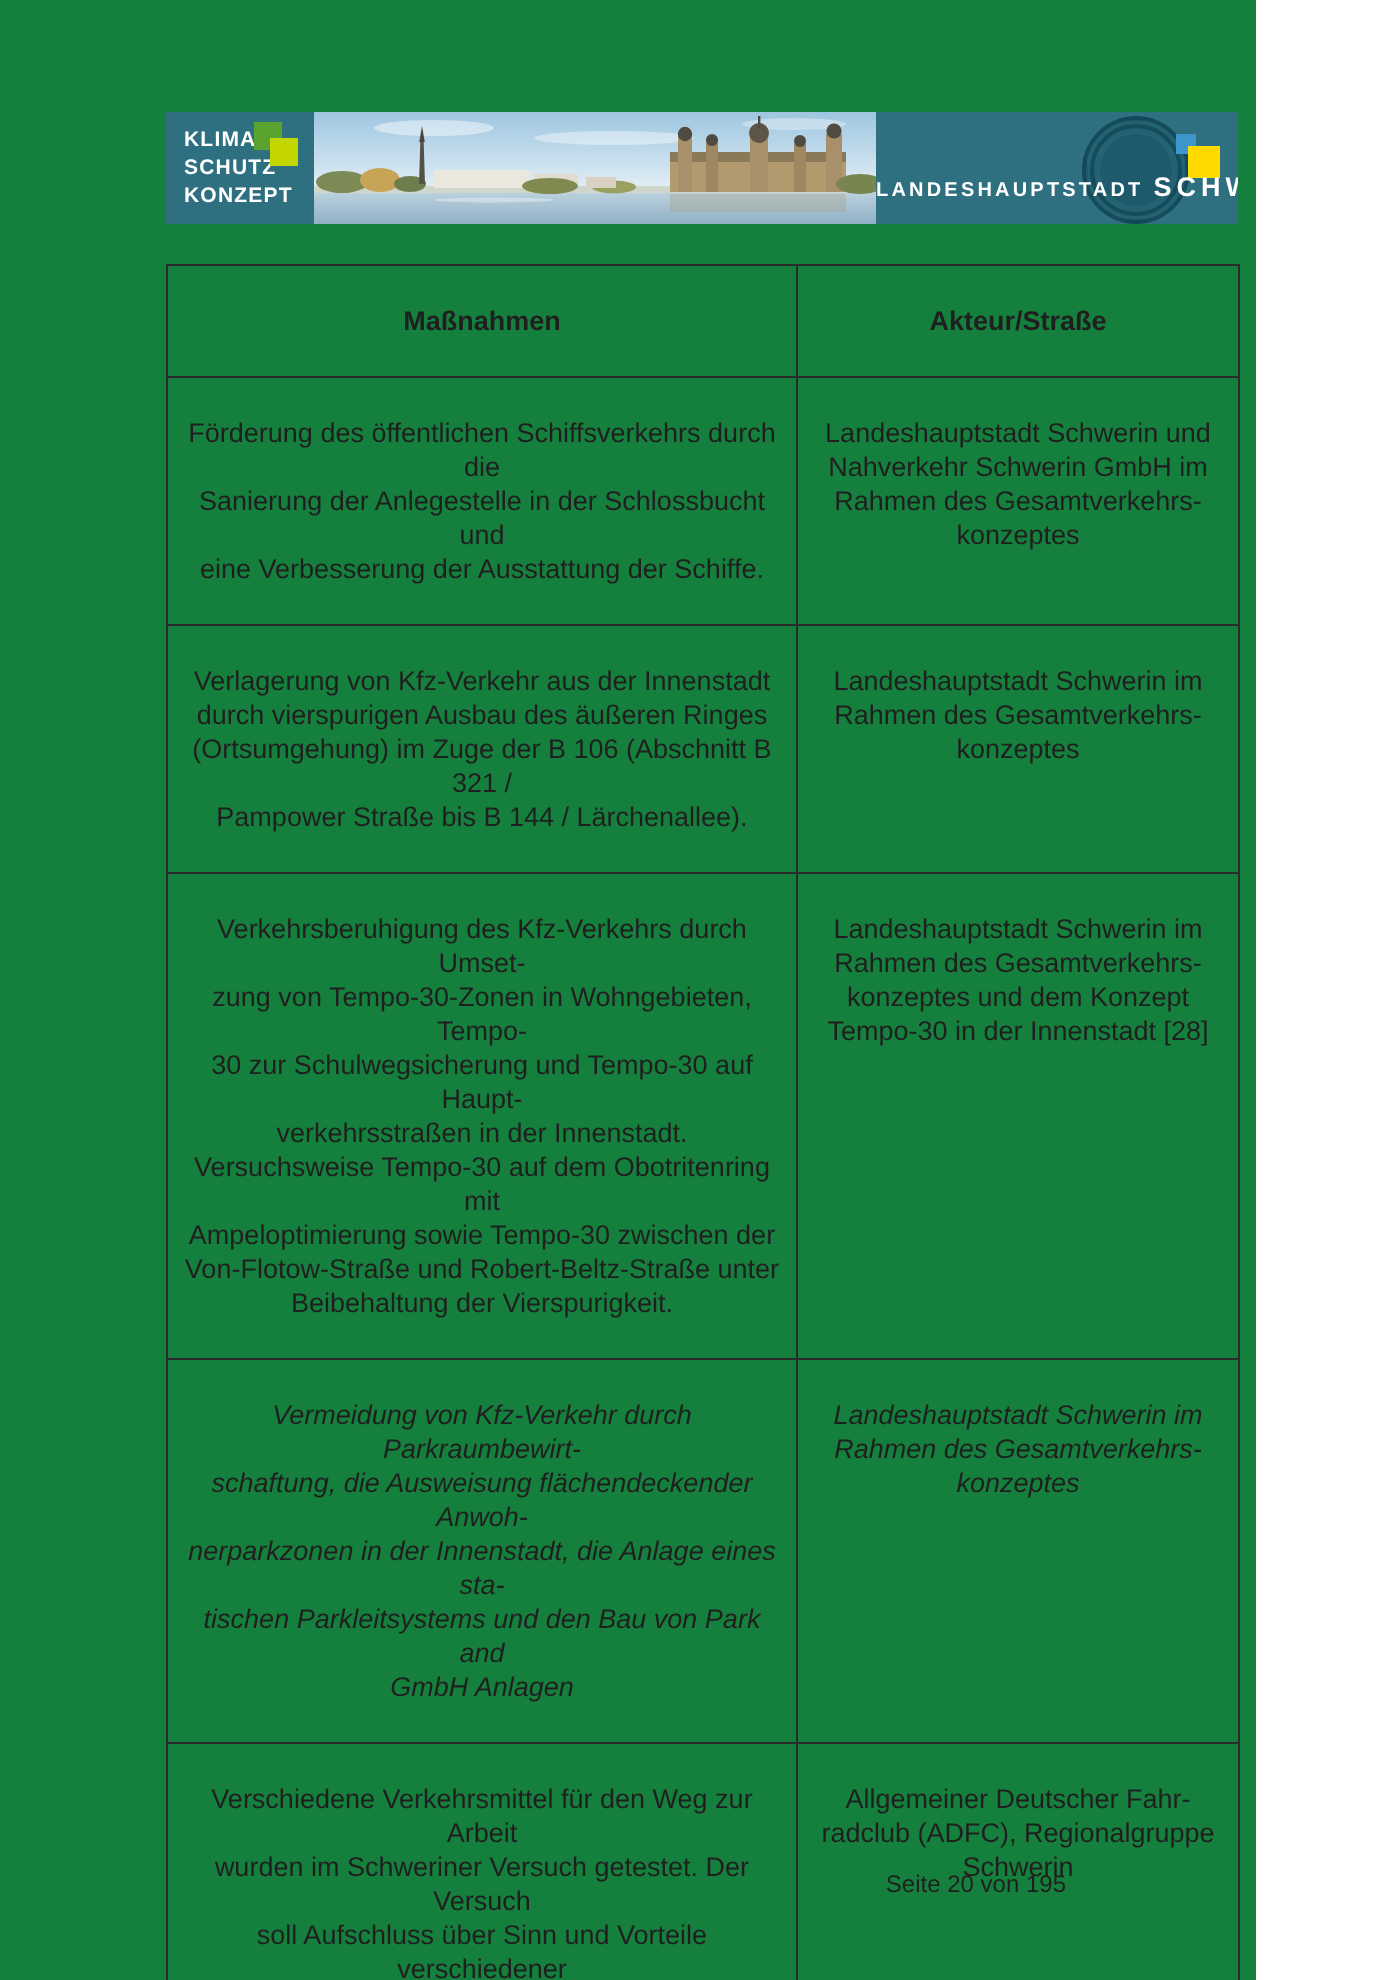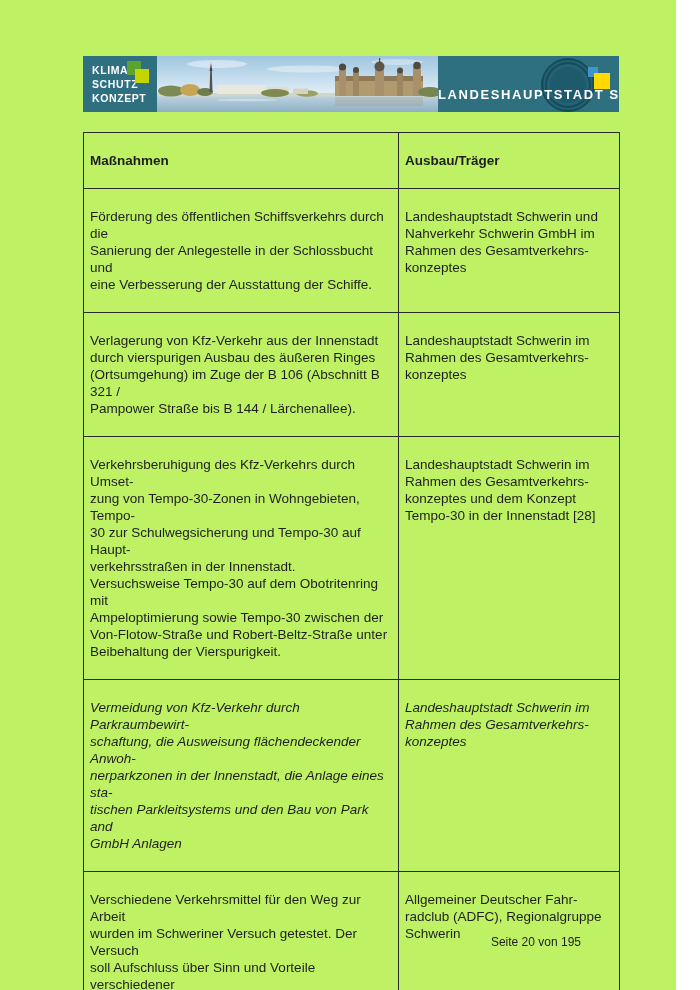--- a/index.html
+++ b/index.html
@@ -2,49 +2,49 @@
 <html lang="de" style="--teal: #2e6f80; --logo-green: #5aa32e; --logo-lime: #c3d600; --logo-blue: #3d95cc; --logo-yellow: #ffd900; --text: #1f1f1f; --border: #2b2b2b;"><head>
 <meta charset="utf-8">
 <style>
   :root{
     --teal:#2e6f80; --logo-green:#5aa32e; --logo-lime:#c3d600;
     --logo-blue:#3d95cc; --logo-yellow:#ffd900; --text:#1f1f1f; --border:#2b2b2b;
   }
   *{box-sizing:border-box;margin:0;padding:0;}
   html,body{background:#ffffff;}
   body{font-family:"Liberation Sans","DejaVu Sans",sans-serif;color:var(--text);}
-  .page{position:relative;width:676px;height:990px;background:#bef264;overflow:hidden;}
+  .page{position:relative;width:628px;height:990px;background:#15803d;overflow:hidden;}
 
   
   .banner{position:absolute;left:83px;top:56px;width:536px;height:56px;display:flex;}
   .banner-left{position:relative;width:74px;background:var(--teal);flex:0 0 auto;}
   .klima-text{position:absolute;left:9px;top:7px;color:#fff;font-weight:bold;
     font-size:10.5px;line-height:14px;letter-spacing:0.6px;white-space:pre-line;}
   .sq{position:absolute;display:block;}
   .sq-green{left:44px;top:5px;width:14px;height:14px;background:var(--logo-green);}
   .sq-lime{left:52px;top:13px;width:14px;height:14px;background:var(--logo-lime);}
 
   .banner-photo{flex:1 1 auto;height:56px;overflow:hidden;}
   .banner-photo svg{display:block;width:100%;height:100%;}
 
   .banner-right{position:relative;width:181px;background:var(--teal);flex:0 0 auto;overflow:hidden;}
   .seal{position:absolute;left:103px;top:2px;width:54px;height:54px;border-radius:50%;
     border:6px double rgba(10,60,75,.55);background:radial-gradient(circle at 50% 50%, rgba(13,70,88,.5) 0 60%, rgba(10,60,75,.25) 61% 100%);}
   .sq-blue{left:150px;top:11px;width:10px;height:10px;background:var(--logo-blue);}
   .sq-yellow{left:156px;top:17px;width:16px;height:16px;background:var(--logo-yellow);}
   .city-label{position:absolute;left:0;right:9px;bottom:9px;text-align:right;color:#fff;white-space:nowrap;}
-  .city-label .small{font-size:13px;letter-spacing:1.6px;font-weight:bold;margin-right:5px;}
+  .city-label .small{font-size:10px;letter-spacing:1.6px;font-weight:bold;margin-right:5px;}
   .city-label .big{font-size:13.5px;letter-spacing:2.5px;font-weight:bold;}
 
   
   table.measures{position:absolute;left:83px;top:132px;width:536px;border-collapse:collapse;
     table-layout:fixed;font-size:13.5px;line-height:17px;}
   .measures col.c1{width:315px;} .measures col.c2{width:221px;}
   .measures th,.measures td{border:1px solid var(--border);vertical-align:top;
-    text-align:left;padding:19px 6px;}
+    text-align:center;padding:19px 6px;}
   .measures th{font-weight:bold;vertical-align:middle;height:26px;font-size:13.5px;}
   .cell{white-space:pre-line;margin-left:21px;}
   tbody tr:nth-child(1){height:74px;}
   tbody tr:nth-child(2){height:82px;}
   tbody tr:nth-child(3){height:84px;}
   tbody tr:nth-child(4){height:140px;font-style:italic;}
   tbody tr:nth-child(5){height:98px;}
   tbody tr:nth-child(6){height:216px;}
 
   
@@ -123,21 +123,21 @@
   </header>
 
   <table class="measures">
     <colgroup>
         <col class="c1">
         <col class="c2">
       </colgroup>
     <thead>
       <tr>
         <th>Maßnahmen</th>
-        <th>Ausbau/Träger</th>
+        <th>Akteur/Straße</th>
       </tr>
     </thead>
     <tbody>
       <tr>
         <td class="cell">Förderung des öffentlichen Schiffsverkehrs durch die
 Sanierung der Anlegestelle in der Schlossbucht und
 eine Verbesserung der Ausstattung der Schiffe.</td>
         <td class="cell">Landeshauptstadt Schwerin und
 Nahverkehr Schwerin GmbH im
 Rahmen des Gesamtverkehrs-

